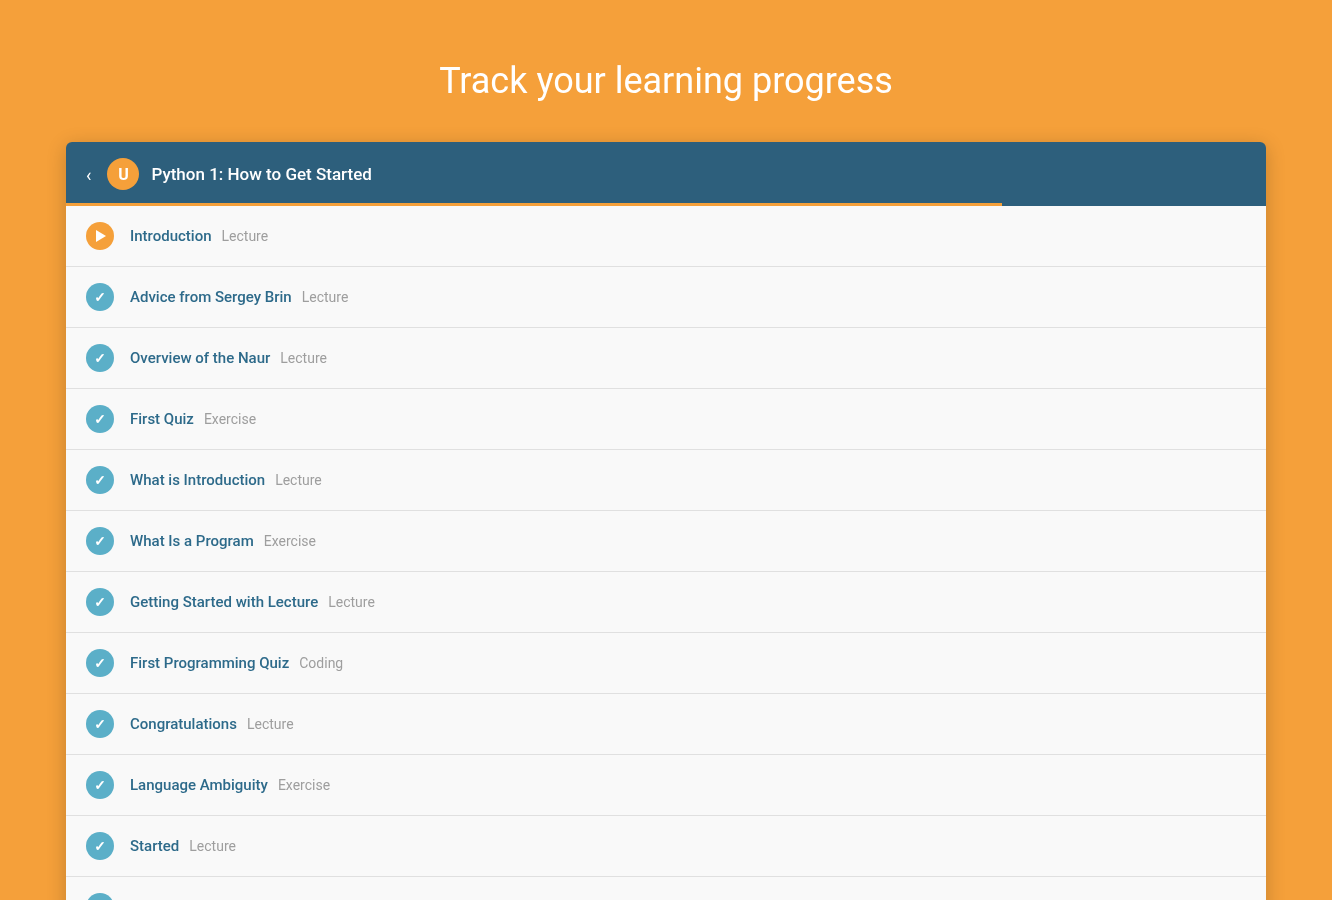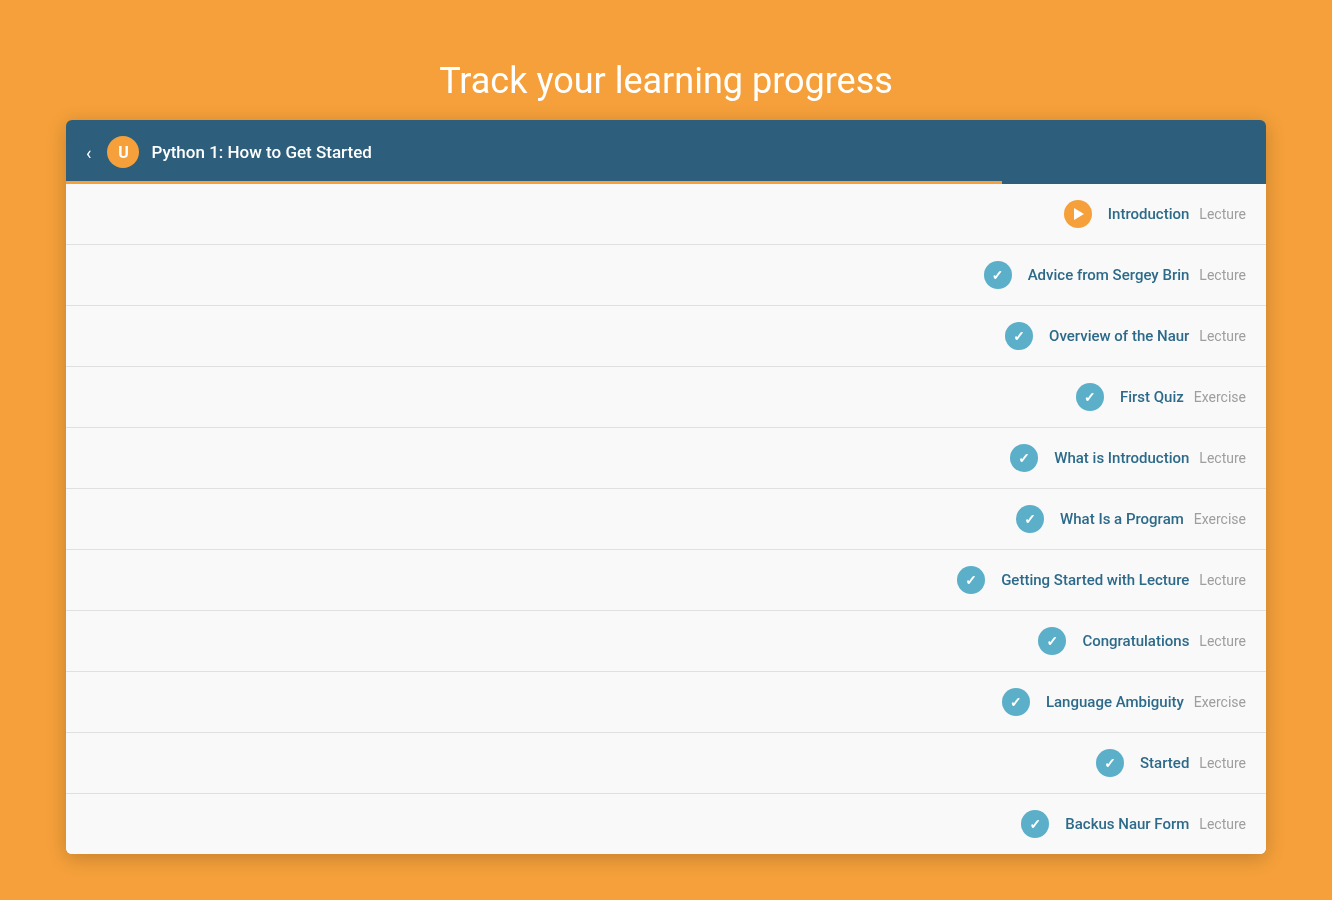--- a/index.html
+++ b/index.html
@@ -9,21 +9,21 @@
       min-height: 900px;
       display: flex;
       flex-direction: column;
       align-items: center;
       padding: 60px 40px;
     }
     .page-title {
       color: #fff;
       font-size: 36px;
       font-weight: 400;
-      margin-bottom: 18px;
+      margin-bottom: 40px;
       text-align: right;
     }
     .course-card {
       width: 100%;
       max-width: 1200px;
       border-radius: 6px;
       overflow: hidden;
       box-shadow: 0 4px 20px rgba(0,0,0,0.2);
     }
     .course-header {
@@ -68,21 +68,20 @@
     .lessons-list {
       background-color: #F5F5F5;
     }
     .lesson-item {
       display: flex;
       align-items: center;
       padding: 16px 20px;
       border-bottom: 1px solid #E0E0E0;
       background-color: #F9F9F9;
       cursor: pointer;
-      justify-content: flex-end;
     }
     .lesson-item:last-child {
       border-bottom: none;
     }
     .icon-wrapper {
       width: 28px;
       height: 28px;
       border-radius: 50%;
       display: flex;
       align-items: center;
@@ -166,20 +165,25 @@
         <span class="lesson-name">What Is a Program</span>
         <span class="lesson-type">Exercise</span>
       </div>
       <div class="lesson-item">
         <div class="icon-wrapper icon-check"></div>
         <span class="lesson-name">Getting Started with Lecture</span>
         <span class="lesson-type">Lecture</span>
       </div>
       <div class="lesson-item">
         <div class="icon-wrapper icon-check"></div>
+        <span class="lesson-name">First Programming Quiz</span>
+        <span class="lesson-type">Coding</span>
+      </div>
+      <div class="lesson-item">
+        <div class="icon-wrapper icon-check"></div>
         <span class="lesson-name">Congratulations</span>
         <span class="lesson-type">Lecture</span>
       </div>
       <div class="lesson-item">
         <div class="icon-wrapper icon-check"></div>
         <span class="lesson-name">Language Ambiguity</span>
         <span class="lesson-type">Exercise</span>
       </div>
       <div class="lesson-item">
         <div class="icon-wrapper icon-check"></div>

